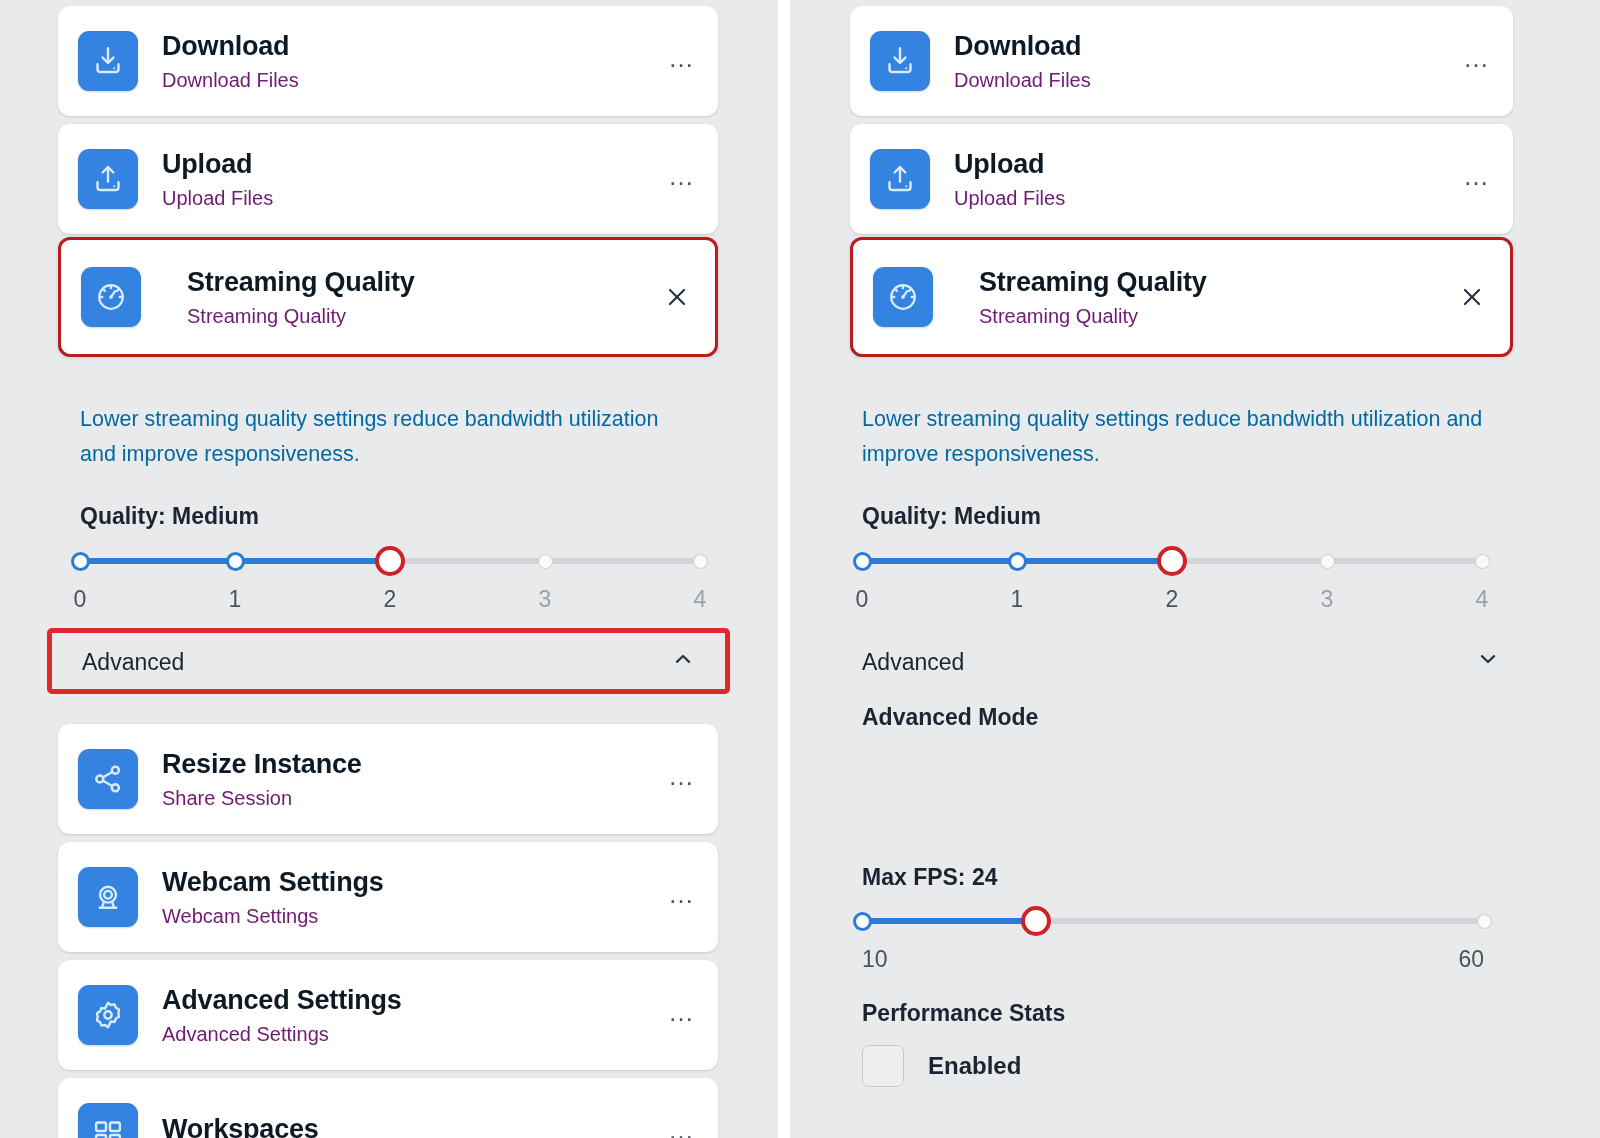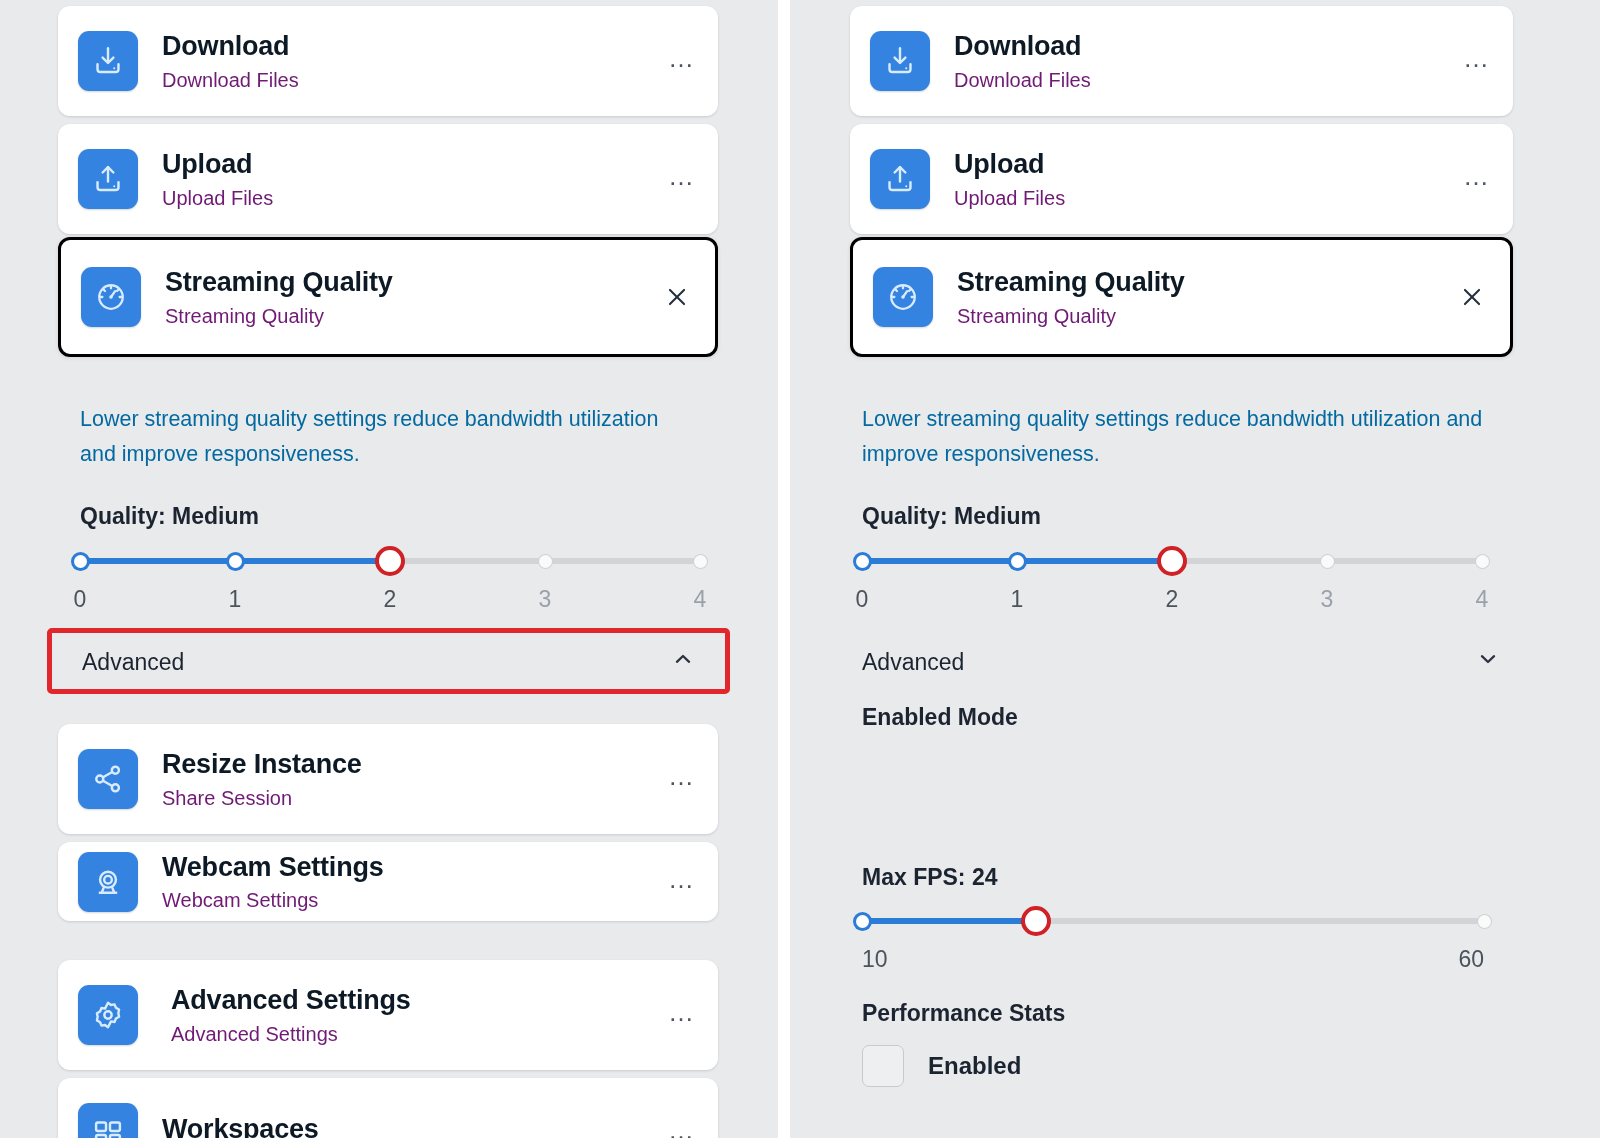--- a/index.html
+++ b/index.html
@@ -19,22 +19,23 @@
   
   .card{
     background:#ffffff;
     border-radius:12px;
     box-shadow:0 1px 3px rgba(16,24,40,.09), 0 1px 2px rgba(16,24,40,.05);
     display:flex;align-items:center;
     box-sizing:border-box;
     position:relative;
   }
   .card.selected{
-    border:3px solid #000000;
+    border:3px solid #b91c1c;
     box-shadow:0 1px 4px rgba(16,24,40,.10);
+    gap:22px;
   }
 
   .icon-tile{
     width:60px;height:60px;
     border-radius:11px;
     background:#3583e0;
     display:flex;align-items:center;justify-content:center;
     flex:0 0 auto;
     box-shadow:0 1px 2px rgba(16,24,40,.18);
   }
@@ -228,36 +229,36 @@
           <path d="M8.45 10.8 15 7.1M8.45 13.2 15 16.9"></path>
         </svg>
       </div>
       <div class="card-text" style="margin-left:24px;">
         <div class="card-title">Resize Instance</div>
         <div class="card-sub">Share Session</div>
       </div>
       <div class="card-action">…</div>
     </div>
 
-    <div class="card abs" style="left:58px;top:842px;width:660px;height:79px;padding:0 22px 0 20px;">
+    <div class="card abs" style="left:58px;top:842px;width:660px;height:110px;padding:0 22px 0 20px;">
       <div class="icon-tile">
         <svg width="34" height="34" viewBox="0 0 24 24" fill="none" stroke="#d9ecff" stroke-width="1.7" stroke-linecap="round">
           <circle cx="12" cy="10.4" r="5.6"></circle>
             <circle cx="12" cy="10.4" r="2.7"></circle>
           <path d="M6.2 19.6h11.6M8.8 16.4l-1.2 3.2M15.2 16.4l1.2 3.2"></path>
         </svg>
       </div>
       <div class="card-text" style="margin-left:24px;">
         <div class="card-title">Webcam Settings</div>
         <div class="card-sub">Webcam Settings</div>
       </div>
       <div class="card-action">…</div>
     </div>
 
-    <div class="card abs" style="left:58px;top:960px;width:660px;height:110px;padding:0 22px 0 20px;gap:9px;">
+    <div class="card abs" style="left:58px;top:960px;width:660px;height:110px;padding:0 22px 0 20px;">
       <div class="icon-tile">
         <svg width="34" height="34" viewBox="0 0 24 24" fill="none" stroke="#d9ecff" stroke-width="1.7" stroke-linecap="round" stroke-linejoin="round">
           <path d="M12 3.4l2.1 1.5 2.5-.4 1 2.4 2.2 1.3-.5 2.5.5 2.5-2.2 1.3-1 2.4-2.5-.4L12 20.6l-2.1-1.5-2.5.4-1-2.4-2.2-1.3.5-2.5-.5-2.5 2.2-1.3 1-2.4 2.5.4z"></path>
           <circle cx="12" cy="12" r="2.6"></circle>
         </svg>
       </div>
       <div class="card-text" style="margin-left:24px;">
         <div class="card-title">Advanced Settings</div>
         <div class="card-sub">Advanced Settings</div>
       </div>
@@ -362,21 +363,21 @@
 
     <div class="adv-bar abs" style="left:72px;top:636px;width:645px;height:52px;padding:0 6px 0 0;">
       <span>Advanced</span>
       <span>
         <svg width="26" height="26" viewBox="0 0 24 24" fill="none" stroke="#2b343f" stroke-width="2.1" stroke-linecap="round" stroke-linejoin="round">
           <path d="M6.4 9.4 12 14.8l5.6-5.4"></path>
         </svg>
       </span>
     </div>
 
-    <div class="field-label abs" style="left:72px;top:704px;">Enabled Mode</div>
+    <div class="field-label abs" style="left:72px;top:704px;">Advanced Mode</div>
 
     <div class="field-label abs" style="left:72px;top:864px;">Max FPS: 24</div>
     <div class="slider-wrap abs" style="left:72px;top:918px;width:622px;height:8px;">
       <div class="track"></div>
       <div class="track-fill" style="width:28%;"></div>
       <div class="tick on" style="left:0%;"></div>
       <div class="tick off" style="left:100%;"></div>
       <div class="thumb" style="left:28%;"></div>
     </div>
     <div class="scale abs" style="left:72px;top:946px;width:622px;">

